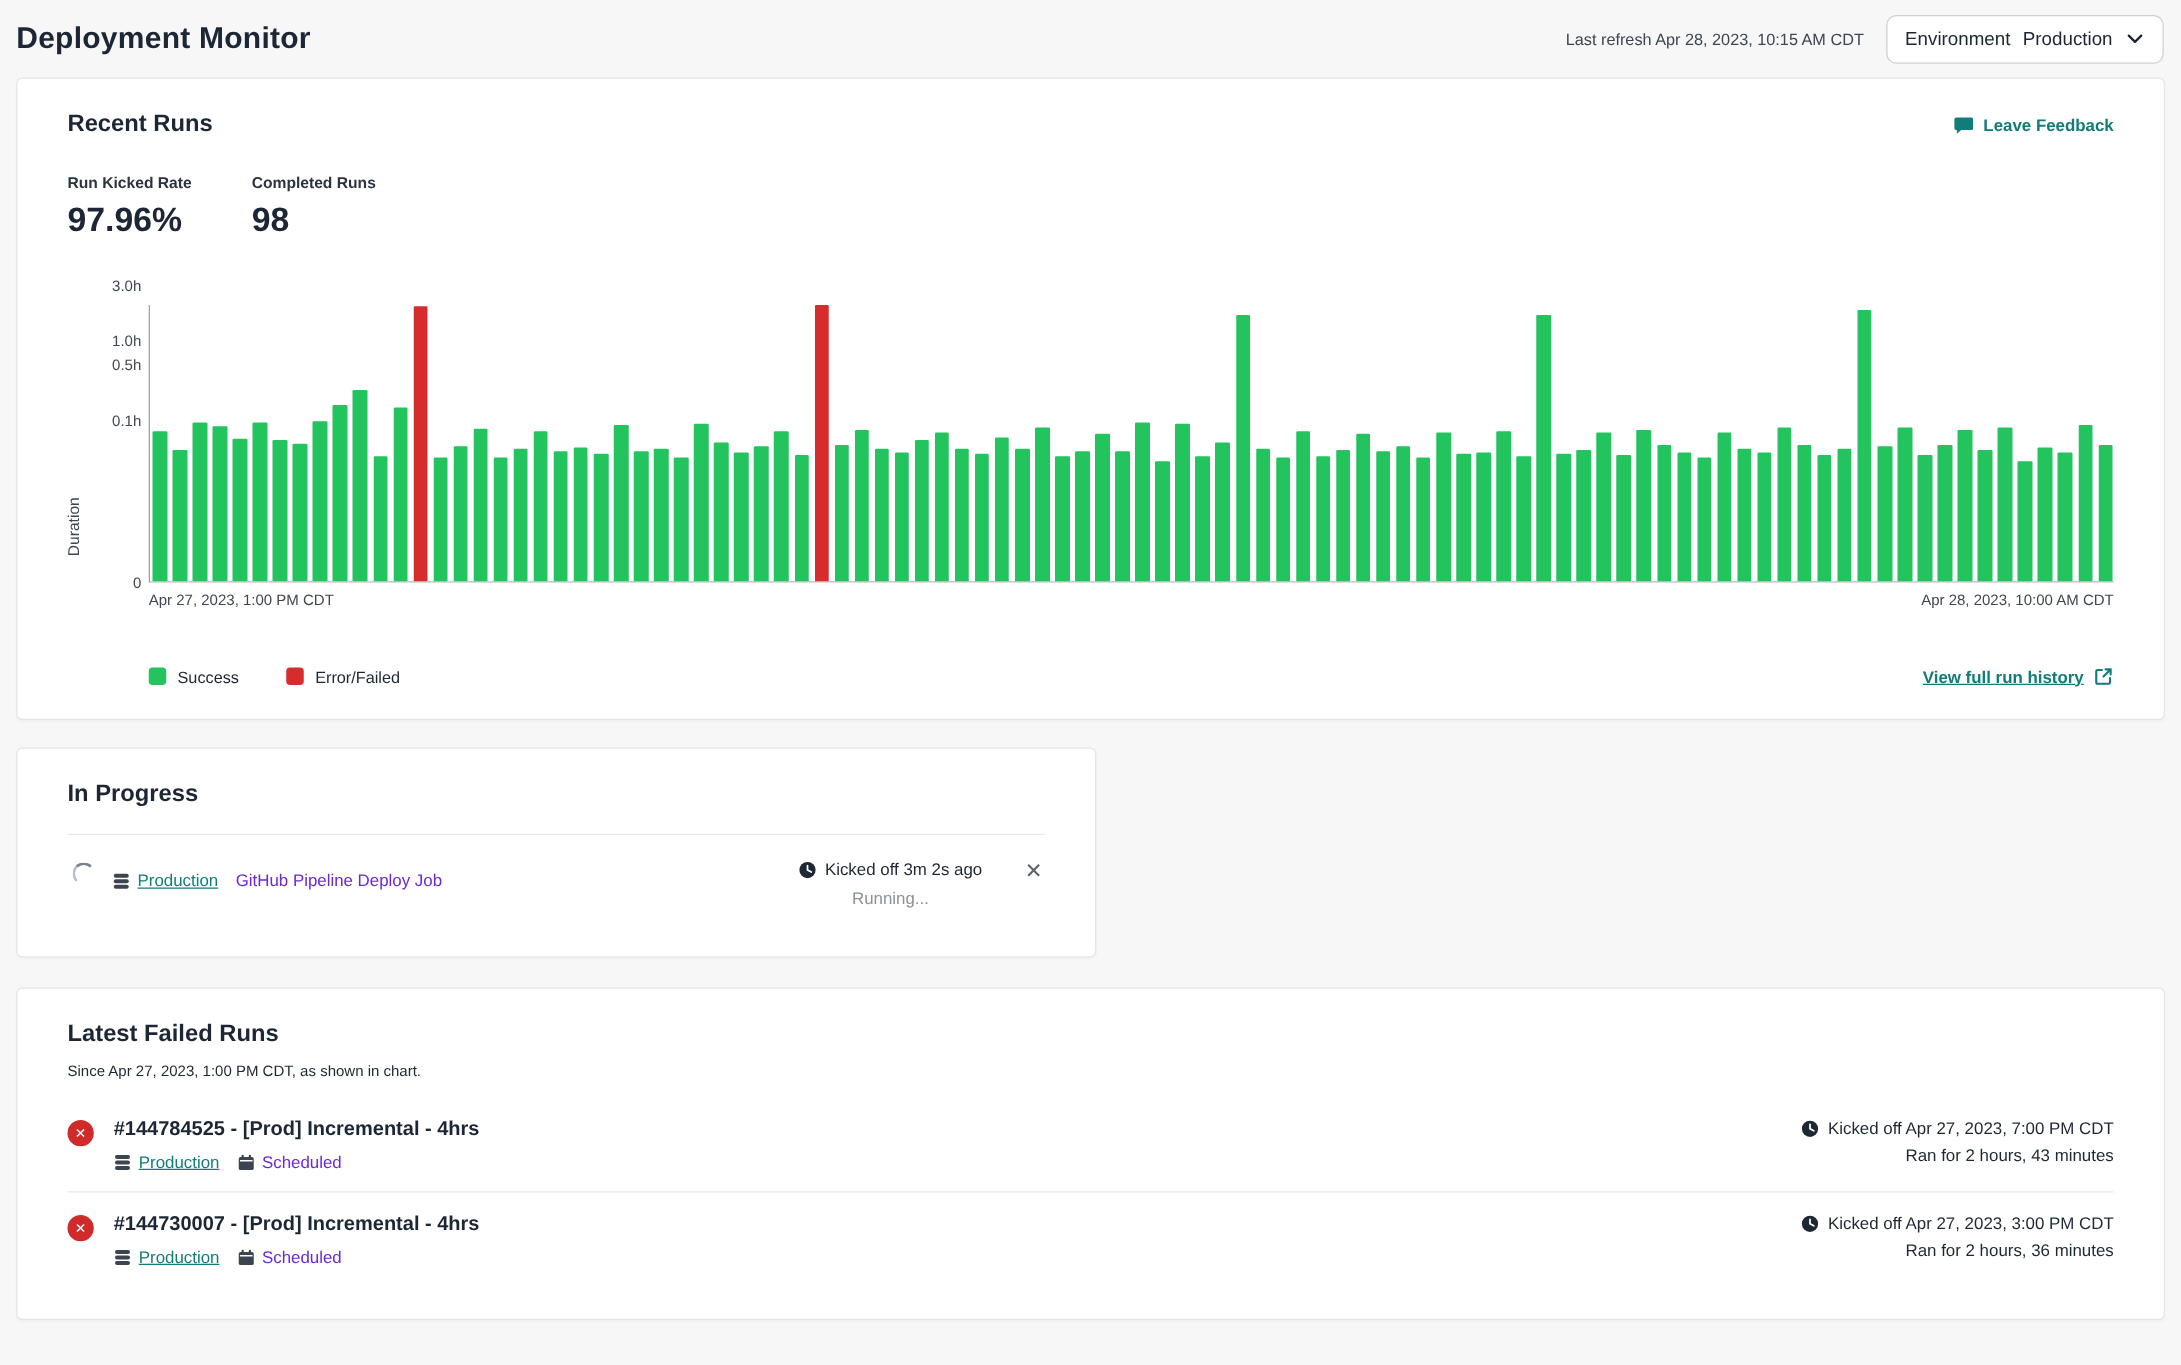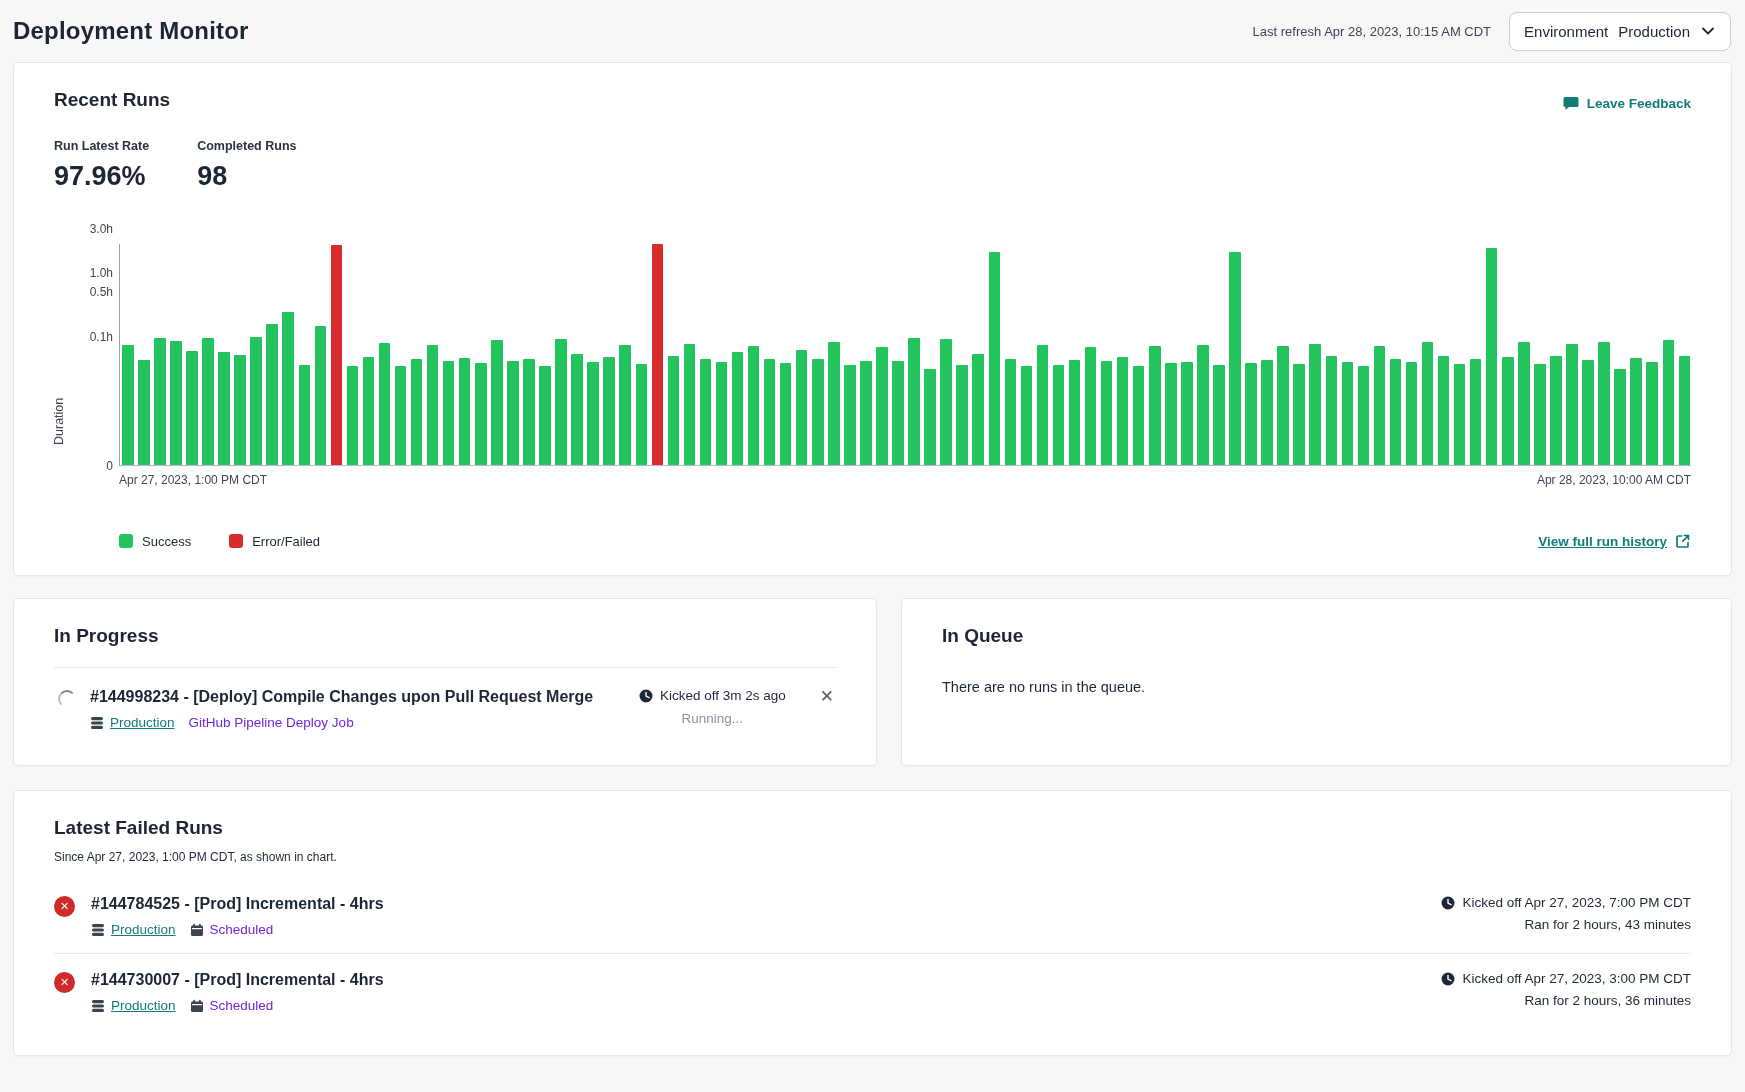--- a/index.html
+++ b/index.html
@@ -29,21 +29,21 @@
   
   .card {
     background: #fff; border: 1px solid #e4e6e8; border-radius: 5px;
     box-shadow: 0 1px 2px rgba(0,0,0,.03);
   }
   .content { padding: 0 13px 8px 13px; }
   .card-pad { padding: 26px 40px; }
   .section-title { font-size: 19px; font-weight: 700; color: #1c2634; }
   
   #recent-runs { margin-bottom: 22px; }
-  .rr-head { display: flex; justify-content: space-between; align-items: flex-end; }
+  .rr-head { display: flex; justify-content: space-between; align-items: center; }
   .teal-link {
     display: inline-flex; align-items: center; gap: 8px;
     color: #127d78; font-size: 13.5px; font-weight: 600;
     text-decoration: none; cursor: pointer;
   }
   .teal-link.underline .link-text { text-decoration: underline; }
   .metrics { display: flex; gap: 48px; margin-top: 28px; }
   .metric-label { font-size: 12.5px; font-weight: 700; color: #2a3342; }
   .metric-value { font-size: 27px; font-weight: 700; color: #1c2634; margin-top: 8px; }
   
@@ -150,21 +150,21 @@
           <svg viewBox="0 0 16 16" width="16" height="16">
               <path d="M2 2 h12 a1.5 1.5 0 0 1 1.5 1.5 v7 a1.5 1.5 0 0 1 -1.5 1.5 H6 l-3.5 3 v-3 H2 A1.5 1.5 0 0 1 .5 10.5 v-7 A1.5 1.5 0 0 1 2 2 Z" fill="#127d78"></path>
             </svg>
         </span>
         <span class="link-text">Leave Feedback</span>
       </a>
     </div>
 
     <div class="metrics">
       <div>
-        <div class="metric-label">Run Latest Rate</div>
+        <div class="metric-label">Run Kicked Rate</div>
         <div class="metric-value">97.96%</div>
       </div>
       <div>
         <div class="metric-label">Completed Runs</div>
         <div class="metric-value">98</div>
       </div>
     </div>
 
     <div class="chart-wrap">
       <div class="duration-label-col">
@@ -309,21 +309,20 @@
     </div>
   </section>
 
   <div class="mid-row">
     <section id="in-progress" class="card card-pad">
       <h2 class="section-title">In Progress</h2>
       <hr class="divider">
       <div class="run-row">
         <span class="spinner"></span>
         <div class="run-main">
-          <div class="run-name">#144998234 - [Deploy] Compile Changes upon Pull Request Merge</div>
           <div class="run-sub">
             <span class="chip">
               <span class="icon14">
                 <svg viewBox="0 0 14 14" width="14" height="14" fill="#3c4450">
                     <rect x="1" y="1" width="12" height="3.2" rx="1.6"></rect>
                     <rect x="1" y="5.4" width="12" height="3.2" rx="1.6"></rect>
                     <rect x="1" y="9.8" width="12" height="3.2" rx="1.6"></rect>
                   </svg>
               </span>
               <a class="env-link">Production</a>
@@ -342,24 +341,20 @@
                 </svg>
             </span>
             <span>Kicked off 3m 2s ago</span>
           </span>
           <span class="running">Running...</span>
         </div>
         <button class="close-x">✕</button>
       </div>
     </section>
 
-    <section id="in-queue" class="card card-pad">
-      <h2 class="section-title">In Queue</h2>
-      <p class="empty-msg">There are no runs in the queue.</p>
-    </section>
   </div>
 
   <section id="failed-runs" class="card card-pad">
     <h2 class="section-title">Latest Failed Runs</h2>
     <p class="sub-note">Since Apr 27, 2023, 1:00 PM CDT, as shown in chart.</p>
 
     <div class="failed-list">
 
       <div class="failed-row">
         <span class="fail-badge">✕</span>

